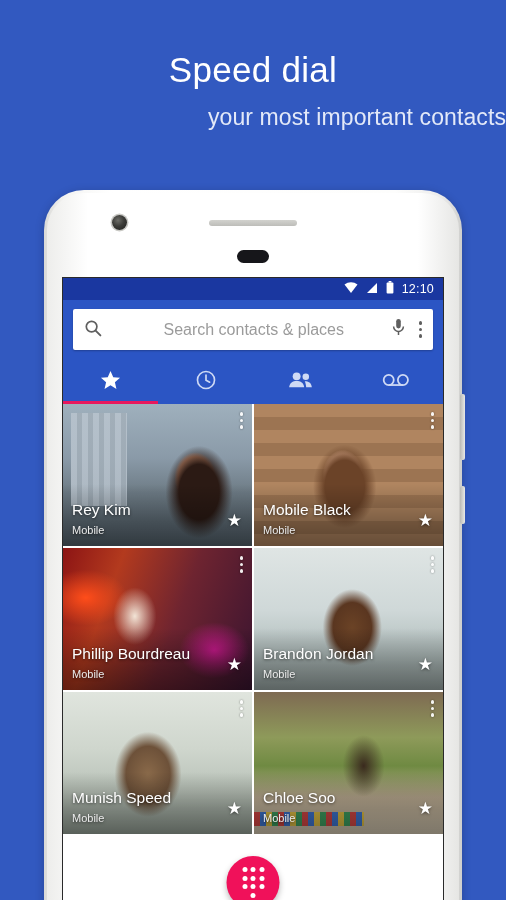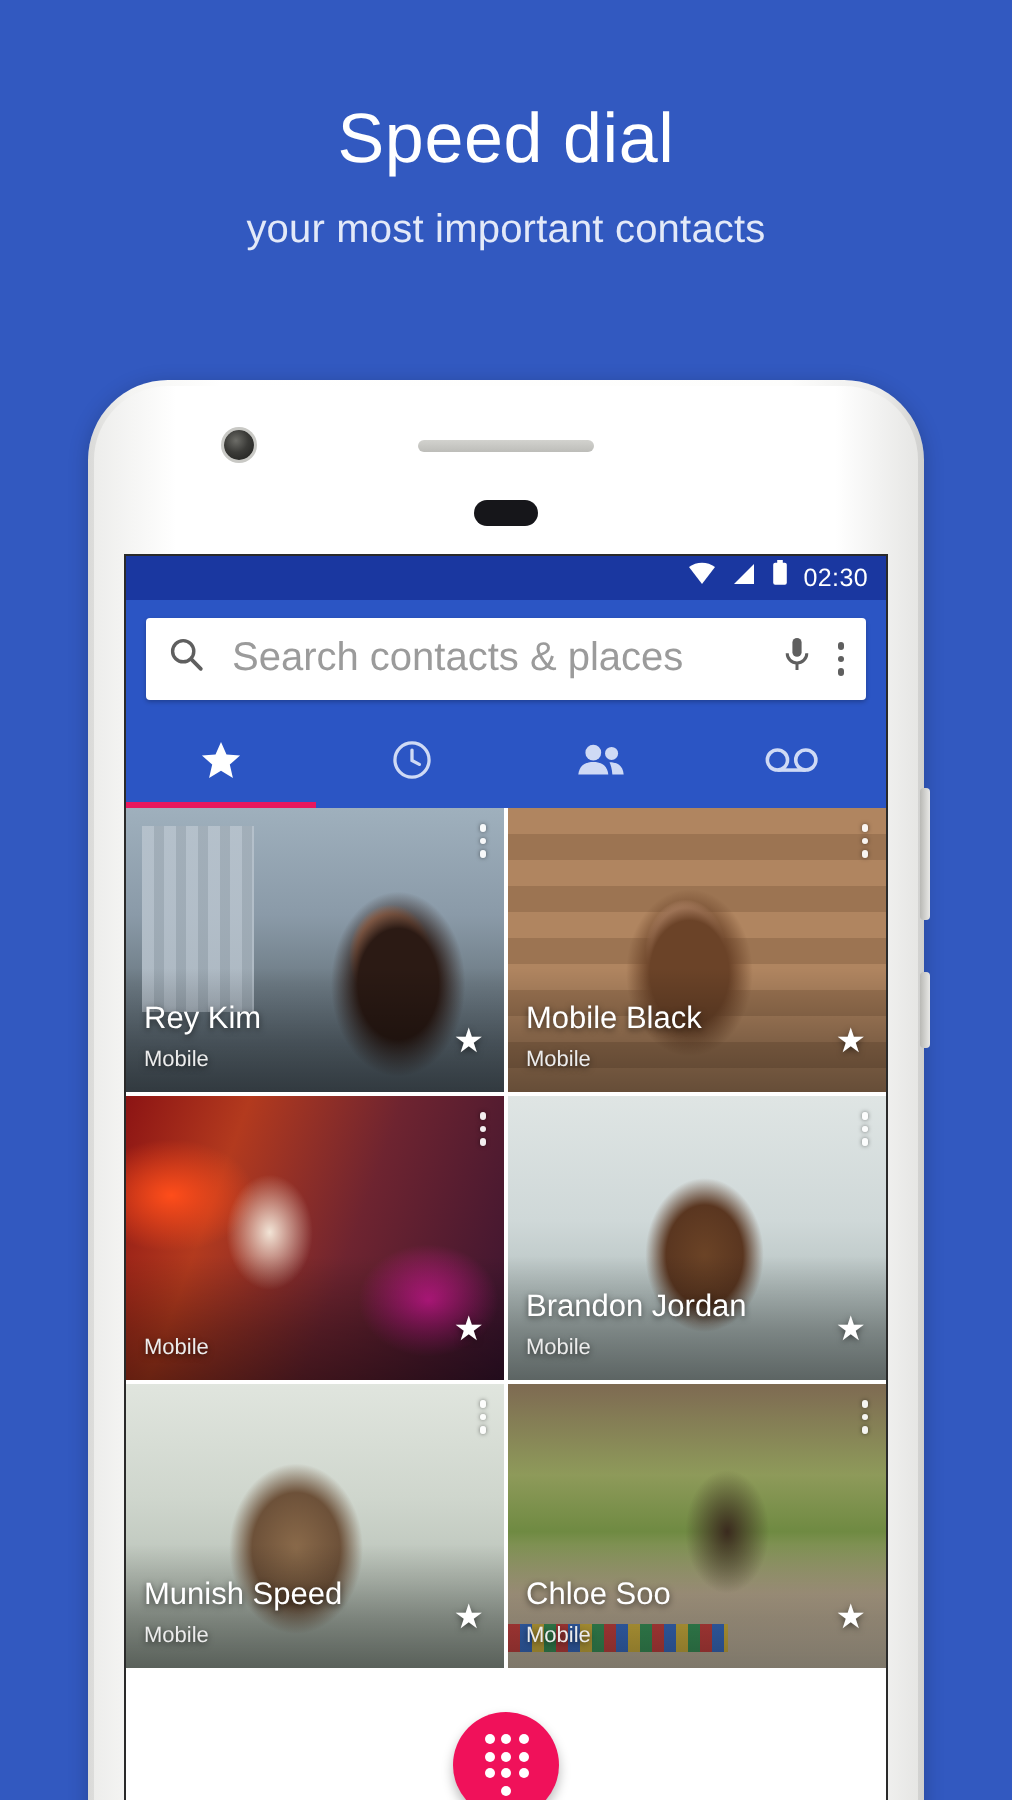--- a/index.html
+++ b/index.html
@@ -13,22 +13,22 @@
   
   .promo {
     position: absolute; top: 0; left: 0; width: 506px;
     text-align: center; padding-top: 48px;
   }
   .promo-title {
     color: #ffffff; font-size: 35px; font-weight: 300;
     letter-spacing: 0.3px; line-height: 44px; text-align: center;
   }
   .promo-sub {
-    color: #e3e9f8; font-size: 20px; font-weight: 400;
-    margin-top: 12px; letter-spacing: 0.1px;
+    color: #e3e9f8; font-size: 23px; font-weight: 400;
+    margin-top: 12px; letter-spacing: 0.1px; text-align: right;
   }
 
   
   .device {
     position: absolute; left: 44px; top: 190px;
     width: 418px; height: 760px;
     background: linear-gradient(90deg,#d9d9d7 0%, #f4f4f2 5%, #ffffff 16%, #fdfdfc 84%, #ececeb 95%, #cfcfcd 100%);
     border-radius: 40px 40px 12px 12px;
     box-shadow: 0 2px 10px rgba(0,0,0,0.22);
   }
@@ -83,21 +83,21 @@
   .sb-time { color: #ffffff; font-size: 12.5px; letter-spacing: 0.2px; }
 
   
   .appbar { background: #2b55c4; padding: 9px 10px 10px 10px; }
   .searchbar {
     height: 41px; background: #ffffff; border-radius: 2px;
     display: flex; align-items: center; padding: 0 11px;
     box-shadow: 0 1px 2px rgba(0,0,0,0.25);
   }
   .search-text {
-    flex: 1; color: #9b9b9b; font-size: 20px; margin-left: 14px;
+    flex: 1; color: #9b9b9b; font-size: 16px; margin-left: 14px; text-align: center;
   }
   .mic { margin-right: 14px; }
   .kebab-dots { display: flex; flex-direction: column; gap: 3px; align-items: center; }
   .kebab-dots i { width: 3.5px; height: 3.5px; border-radius: 50%; background: #5f5f5f; display:block; }
 
   
   .tabs {
     background: #2b55c4; height: 44px; display: flex; position: relative;
   }
   .tab { flex: 1; display: flex; align-items: center; justify-content: center; cursor: pointer; }
@@ -239,21 +239,21 @@
         <svg width="12" height="12" viewBox="0 0 12 12">
             <path d="M11 1 L11 11 L1 11 Z" fill="#ffffff"></path>
           </svg>
       </span>
       <span class="sb-icon">
         <svg width="8" height="13" viewBox="0 0 8 13">
           <rect x="2.6" y="0" width="2.8" height="1.6" fill="#ffffff"></rect>
           <rect x="0.6" y="1.4" width="6.8" height="11" rx="1" fill="#ffffff"></rect>
         </svg>
       </span>
-      <span class="sb-time">02:30</span>
+      <span class="sb-time">12:10</span>
     </div>
 
     <div class="appbar">
       <div class="searchbar">
         <span>
           <svg width="18" height="18" viewBox="0 0 18 18">
             <circle cx="7.6" cy="7.6" r="5.3" fill="none" stroke="#5f5f5f" stroke-width="1.7"></circle>
             <line x1="11.6" y1="11.6" x2="16.4" y2="16.4" stroke="#5f5f5f" stroke-width="1.9" stroke-linecap="round"></line>
           </svg>
         </span>
@@ -340,20 +340,21 @@
       </div>
 
       <div class="tile">
         <div class="photo ph-phillip"></div>
         <div class="scrim"></div>
         <div class="tile-kebab">
             <i></i>
             <i></i>
             <i></i>
           </div>
+        <div class="name">Phillip Bourdreau</div>
         <div class="sub">Mobile</div>
         <div class="star">★</div>
       </div>
 
       <div class="tile">
         <div class="photo ph-brandon"></div>
         <div class="scrim"></div>
         <div class="tile-kebab">
             <i></i>
             <i></i>

